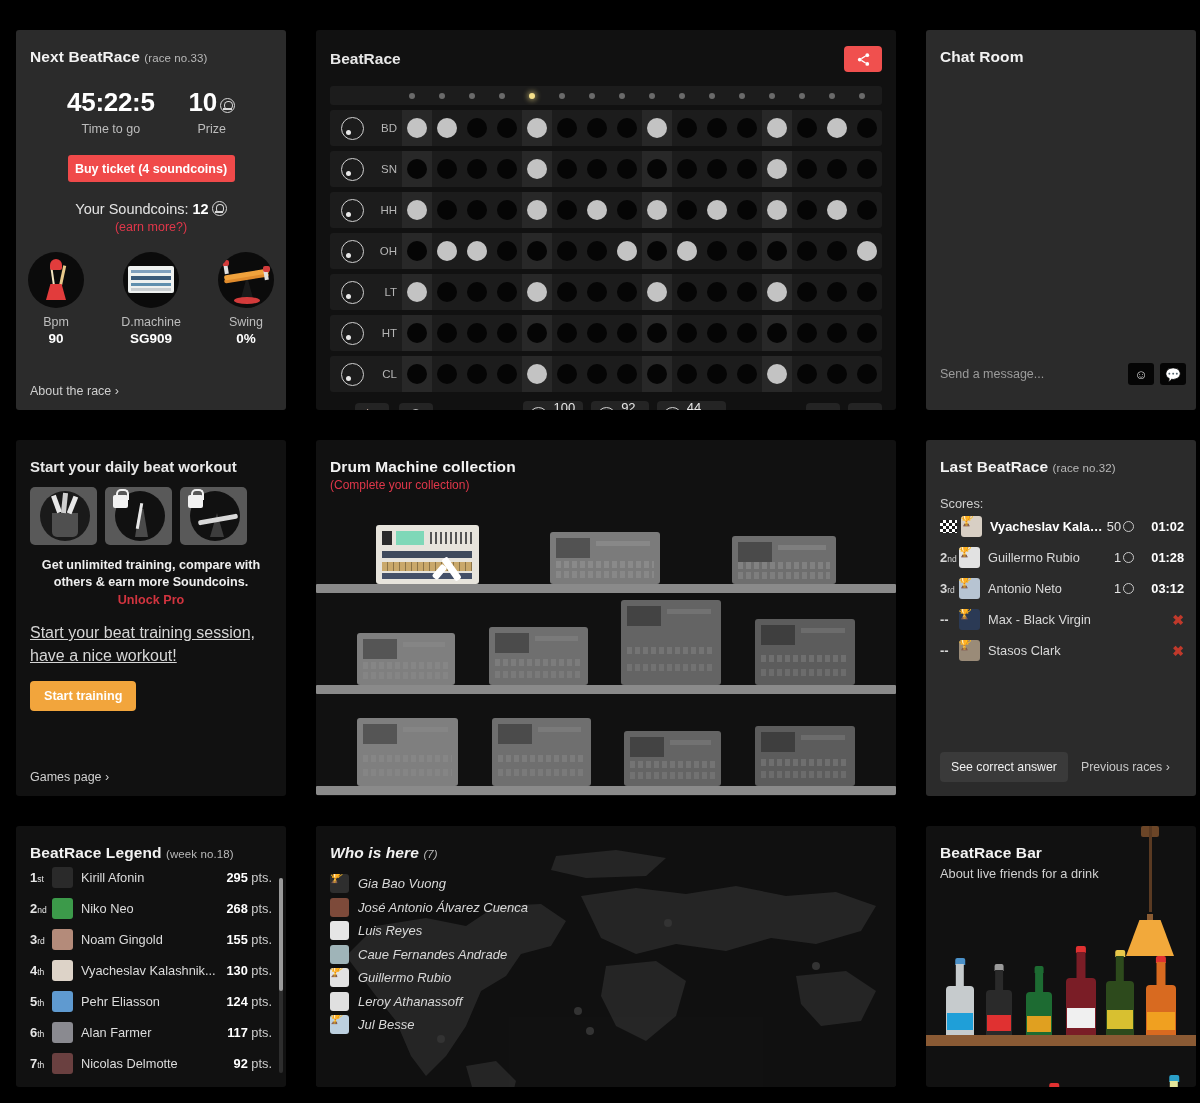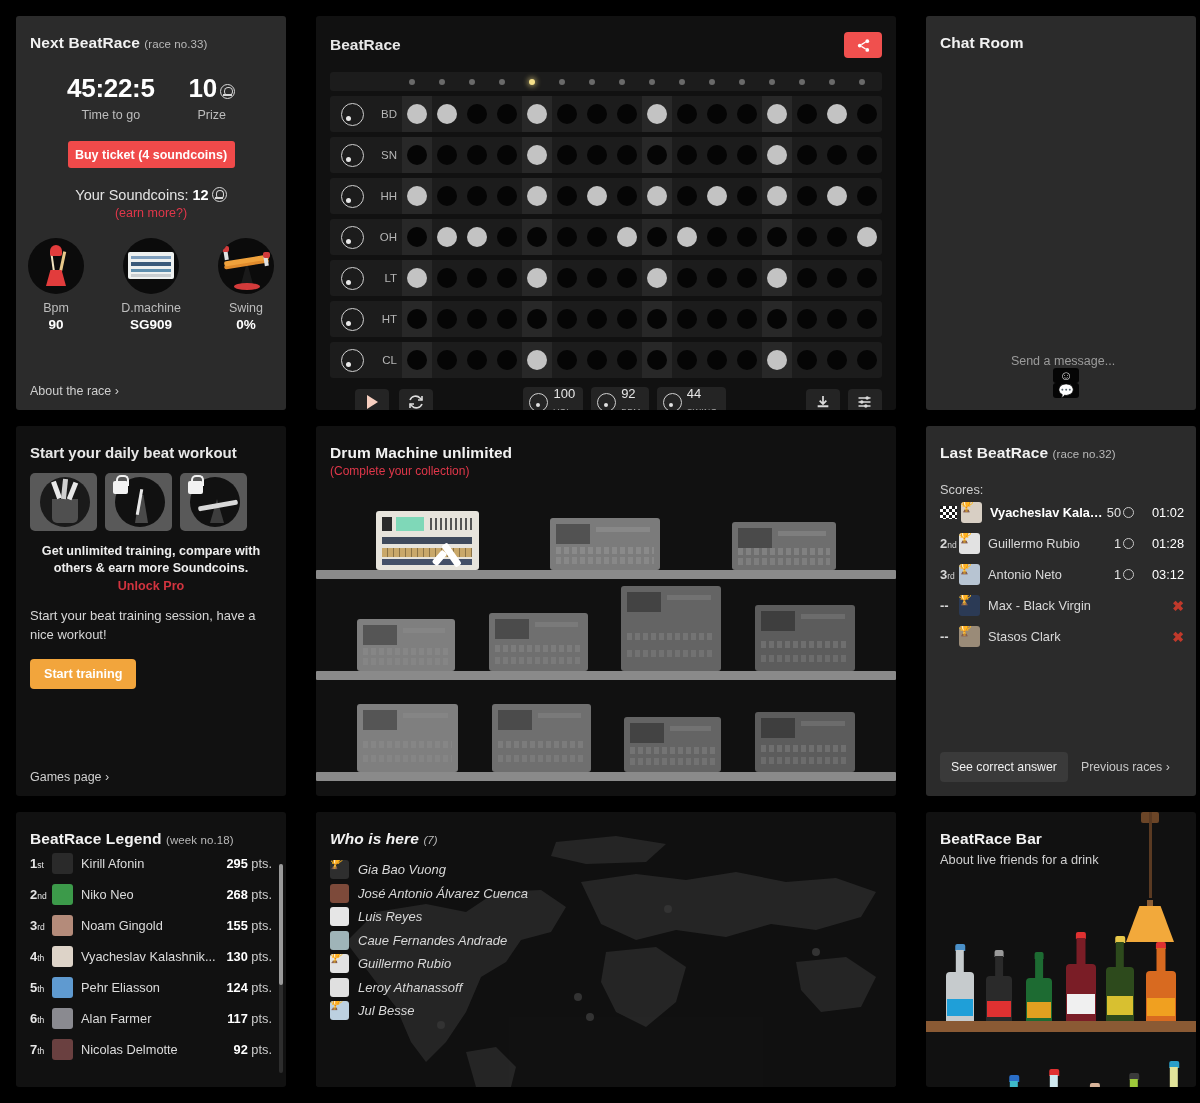--- a/index.html
+++ b/index.html
@@ -16,20 +16,21 @@
     display: grid;
     grid-template-columns: 270px 580px 270px;
     grid-template-rows: 394px 370px auto;
     gap: 16px 30px;
   }
   .card {
     background: #111111;
     border-radius: 3px;
     position: relative;
     overflow: hidden;
+    margin-top: 14px;
   }
   .card.lighter { background: #2b2b2b; }
 
   
   .card-title {
     font-size: 15.5px;
     font-weight: bold;
     color: #f2f2f2;
     padding: 18px 0 0 14px;
     letter-spacing: .1px;
@@ -191,21 +192,21 @@
   .mk-txt { line-height: 1.05; }
   .mk-val { font-size: 13px; color: #e6e6e6; }
   .mk-lbl { font-size: 8.5px; color: #a5a5a5; letter-spacing: .4px; }
   .right-btns { display: flex; gap: 8px; margin-left: auto; }
 
   
   #chat { display: flex; flex-direction: column; }
   .chat-body { flex: 1; }
   .chat-input-row {
     display: flex; align-items: center; padding: 0 10px 0 14px;
-    height: 40px; margin-bottom: 16px; flex-direction: column;
+    height: 40px; margin-bottom: 16px;
   }
   .chat-ph { flex: 1; font-size: 12.5px; color: #9b9b9b; }
   .chat-ic {
     width: 26px; height: 22px; background: #050505; border-radius: 3px;
     display: flex; align-items: center; justify-content: center;
     margin-left: 6px; cursor: pointer; font-size: 13px; color: #dcdcdc;
   }
 
   
   #workout .wk-title { font-size: 15px; font-weight: bold; padding: 18px 0 0 14px; }
@@ -216,21 +217,21 @@
   }
   .wk-circ { position:absolute; left:10px; top:4px; width:50px; height:50px; border-radius:50%; background:#111; }
   .wk-lock { position:absolute; left:8px; top:8px; width:15px; height:13px; background:#f2f2f2; border-radius:2px; }
   .wk-lock::before { content:""; position:absolute; left:3px; top:-6px; width:9px; height:9px;
     border:2.5px solid #f2f2f2; border-bottom:none; border-radius:5px 5px 0 0; }
   .wk-copy {
     text-align: center; font-size: 12.6px; font-weight: bold; color: #eee;
     padding: 12px 12px 0; line-height: 1.35;
   }
   .unlock { display:block; text-align:center; color:#d2343f; font-size:12.6px; font-weight:bold; margin-top:2px; text-decoration:none;}
-  .wk-p { font-size: 13px; color: #d6d6d6; padding: 14px 22px 0 14px; line-height: 1.45; }
+  .wk-p { font-size: 16px; color: #d6d6d6; padding: 14px 22px 0 14px; line-height: 1.45; text-decoration: underline; }
   .start-btn {
     margin: 14px 0 0 14px; background: #f2a53c; color: #fff; border: none;
     border-radius: 4px; padding: 8px 14px; font-size: 12.6px; font-weight: bold;
     cursor: pointer; font-family: "Liberation Sans", sans-serif;
   }
 
   
   #collection { padding-bottom: 10px; }
   .shelf-block { margin-top: 6px; }
   .shelf-items {
@@ -275,21 +276,21 @@
   .av .trophy {
     position: absolute; left: -2px; top: -2px; font-size: 12px; line-height: 1; z-index:2;
   }
   .sc-name { flex: 1; white-space: nowrap; overflow: hidden; text-overflow: ellipsis; color: #d9d9d9; }
   .sc-name.first { color: #fff; font-weight: bold; }
   .sc-pts { font-size: 12.8px; color: #e4e4e4; margin-right: 2px; }
   .sc-coin {
     display:inline-block; width:11px; height:11px; border:1.3px solid #c9c9c9;
     border-radius:50%; vertical-align:-1px; margin-right:8px;
   }
-  .sc-time { font-size: 12.8px; font-weight: normal; color: #fff; width: 42px; text-align: right; }
+  .sc-time { font-size: 12.8px; font-weight: bold; color: #fff; width: 42px; text-align: right; }
   .sc-x { color: #c0392b; font-weight: bold; font-size: 14px; width: 42px; text-align: right; cursor: pointer; }
   .lr-actions { position: absolute; left: 14px; bottom: 14px; display: flex; align-items: center; gap: 13px; }
   .answer-btn {
     background: #3a3a3a; border: none; color: #f0f0f0; border-radius: 4px;
     padding: 8px 11px; font-size: 12.3px; cursor: pointer;
     font-family: "Liberation Sans", sans-serif;
   }
   .prev-link { font-size: 12.3px; color: #c8c8c8; text-decoration: none; }
 
   
@@ -919,21 +920,21 @@
       </div>
     </div>
     <div class="wk-copy">Get unlimited training, compare with others &amp; earn more Soundcoins.</div>
     <a class="unlock" href="#">Unlock Pro</a>
     <div class="wk-p">Start your beat training session, have a nice workout!</div>
     <button class="start-btn">Start training</button>
     <a class="foot-link" href="#">Games page ›</a>
   </div>
 
   <div class="card" id="collection">
-    <div class="card-title">Drum Machine unlimited</div>
+    <div class="card-title">Drum Machine collection</div>
     <div class="red-sub">(Complete your collection)</div>
     <div id="shelves">
         <div class="shelf-block">
           <div class="shelf-items">
             <div class="mach owned" style="width:103px;height:59px;background:#e7e4dc">
               <span class="mach-line" style="left:6px;top:6px;width:10px;height:14px;background:#2a2a2a"></span>
               <span class="mach-line" style="left:20px;top:6px;width:28px;height:14px;background:#7fd8b8"></span>
               <span class="mach-line" style="left:54px;top:7px;width:42px;height:12px;background:repeating-linear-gradient(90deg,#555 0 2px,transparent 2px 5px)"></span>
               <span class="mach-line" style="left:6px;top:26px;width:90px;height:7px;background:#3f4a5c"></span>
               <span class="mach-line" style="left:6px;top:37px;width:90px;height:9px;background:repeating-linear-gradient(90deg,#c9a86a 0 5px,#8b7346 5px 6px)"></span>

